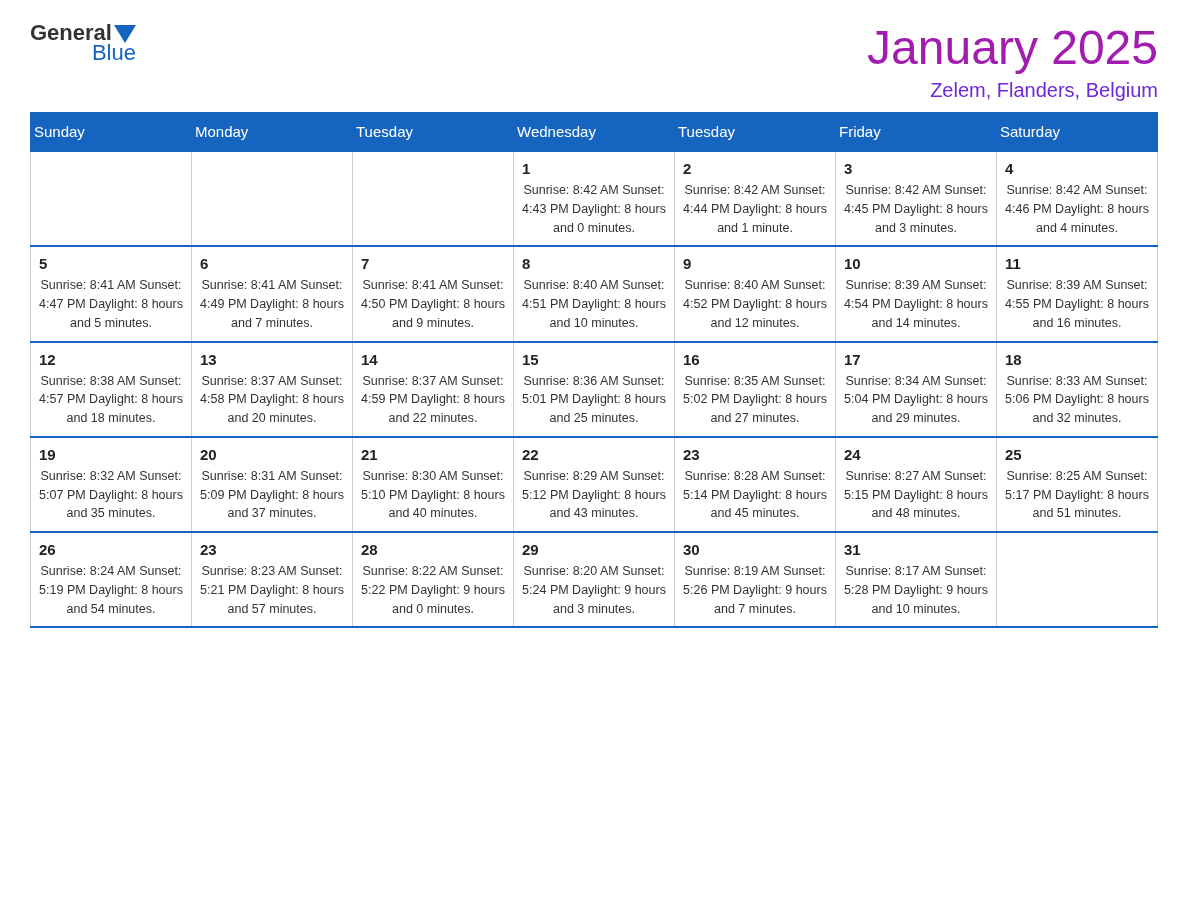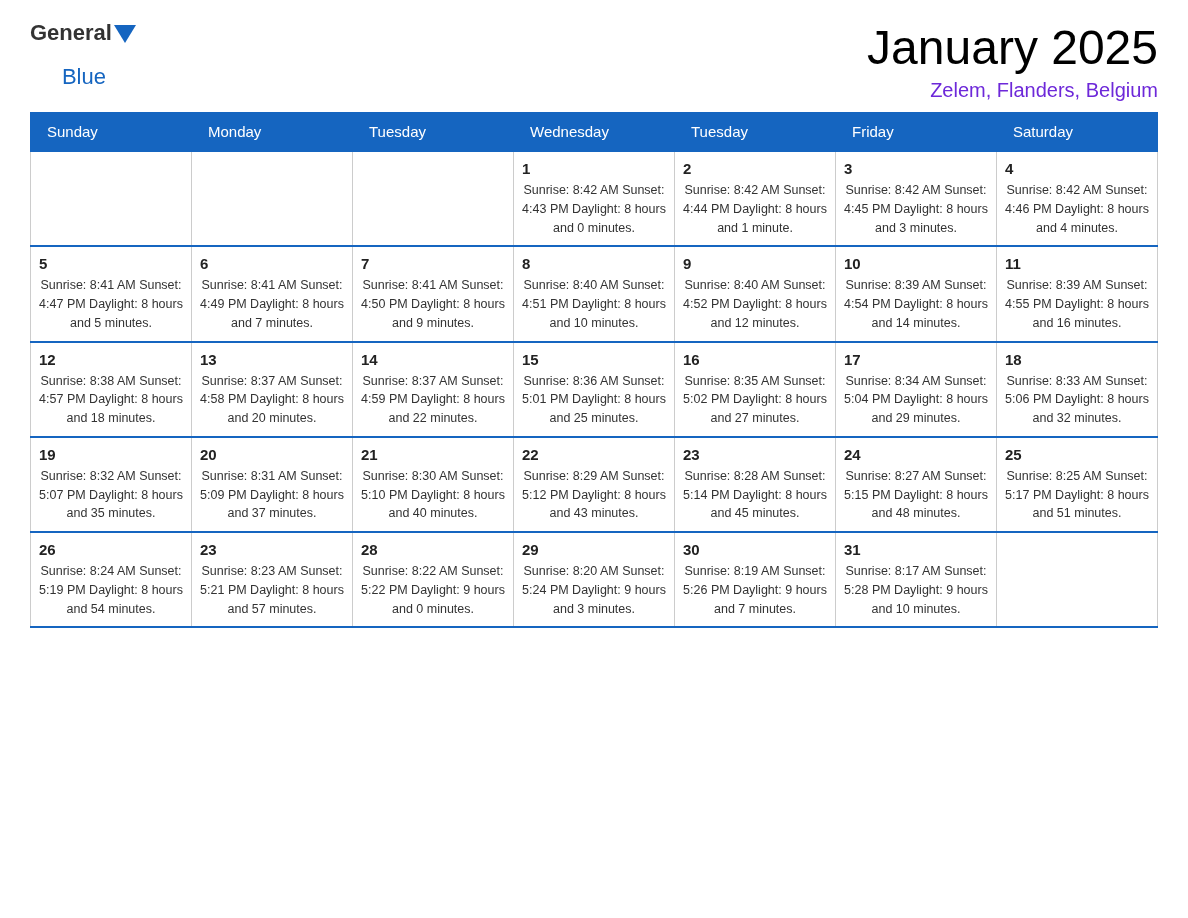--- a/index.html
+++ b/index.html
@@ -25,36 +25,36 @@
       font-size: 22px;
       font-weight: normal;
       color: #1565c0;
     }
     .title-section {
       text-align: right;
     }
     .month-title {
       font-size: 48px;
       font-weight: normal;
-      color: #000000;
+      color: #a21caf;
     }
     .location {
       font-size: 20px;
       color: #6d28d9;
       margin-top: 4px;
     }
     .calendar {
       width: 100%;
       border-collapse: collapse;
       margin-top: 10px;
     }
     .calendar th {
       background-color: #1565c0;
       color: #fff;
-      padding: 10px 16px;
+      padding: 10px 3px;
       text-align: left;
       font-size: 15px;
       font-weight: normal;
       border: 1px solid #1565c0;
     }
     .calendar td {
       vertical-align: top;
       padding: 8px 8px;
       border: 1px solid #ccc;
       width: 14.28%;
@@ -77,22 +77,21 @@
       color: #333;
       line-height: 1.5;
       text-align: center;
     }
     .empty-cell {
       background: #fff;
     }
     .logo-container {
       display: flex;
       flex-direction: column;
-      align-items: center;
-      gap: 24px;
+      align-items: flex-end;
     }
     .logo-row {
       display: flex;
       align-items: center;
     }
   </style>
 </head>
 <body>
 
 <div class="header">

